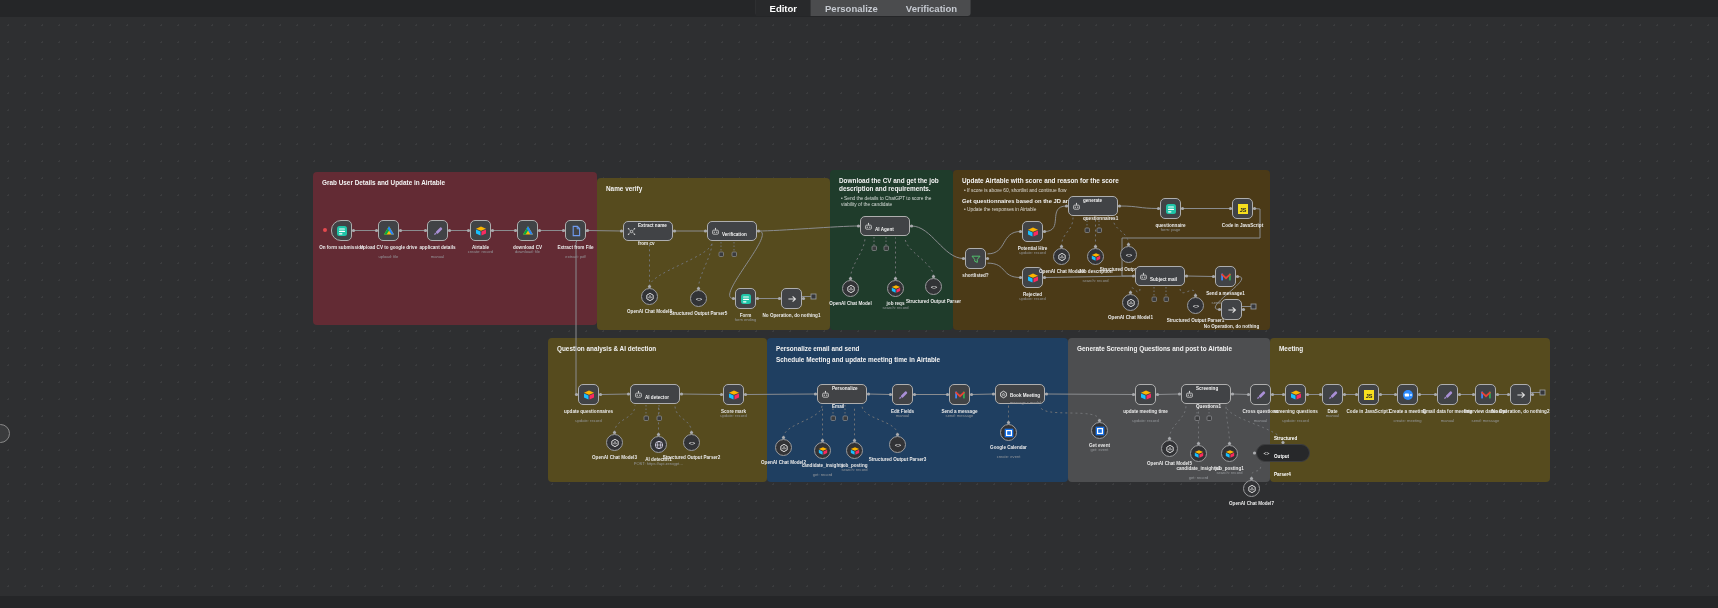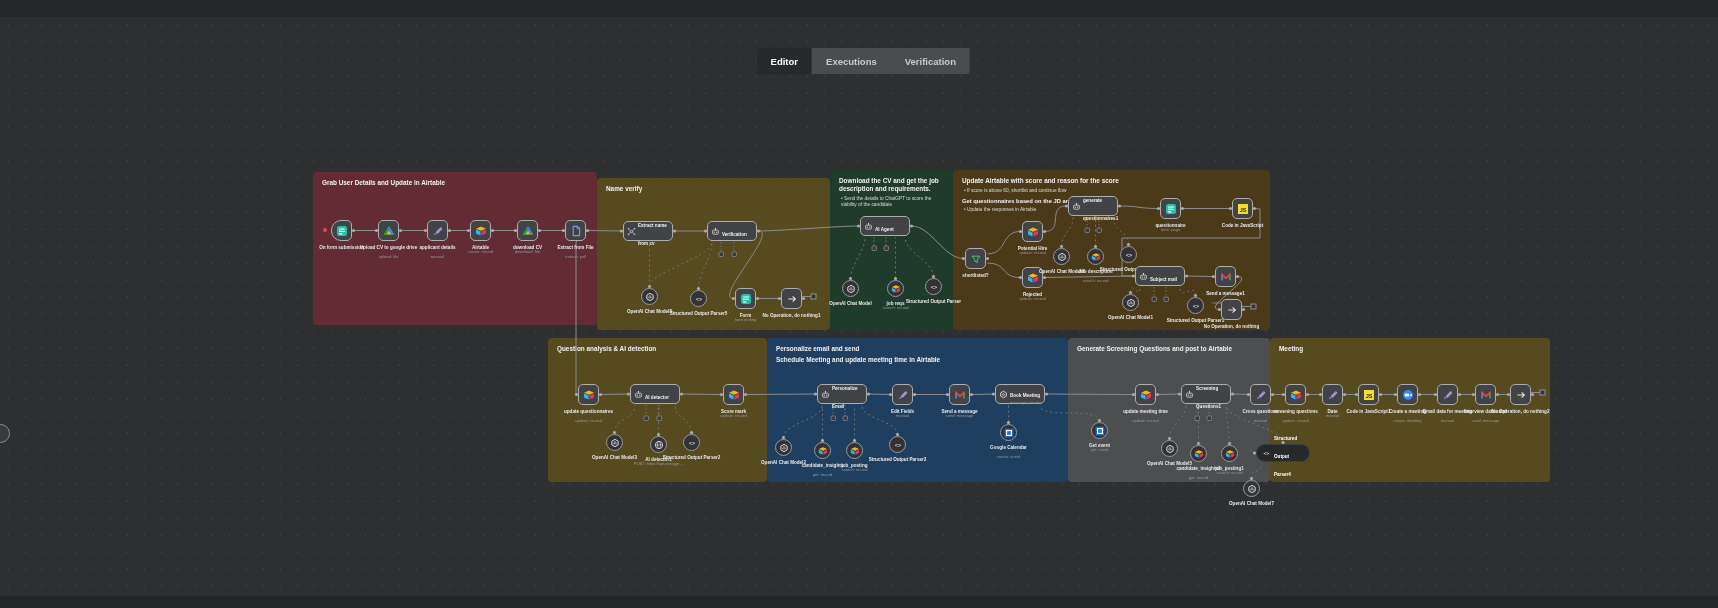--- a/index.html
+++ b/index.html
@@ -3,22 +3,22 @@
 <meta charset="utf-8">
 <style>
   html,body{margin:0;padding:0;background:#2e2f31;}
   #stage{position:relative;width:1718px;height:608px;overflow:hidden;
     font-family:"Liberation Sans",sans-serif;
     background:#2e2f31;
     background-image:radial-gradient(#3b3c3e 1px, transparent 1px);
     background-size:17px 17px;}
   #topstrip{position:absolute;left:0;top:0;width:100%;height:17px;background:#252628;z-index:5;}
   #bottomstrip{position:absolute;left:0;top:596px;width:100%;height:12px;background:#252628;z-index:5;}
-  #tabbar{position:absolute;top:0;left:50%;transform:translateX(-48%);height:26px;
-    background:#4b4c4e;display:flex;align-items:stretch;z-index:6;border-radius:0 0 3px 3px;margin-top:48px;}
+  #tabbar{position:absolute;top:0;left:50%;transform:translateX(-48%);height:16px;
+    background:#4b4c4e;display:flex;align-items:stretch;z-index:6;border-radius:0 0 3px 3px;}
   .tab{display:flex;align-items:center;padding:0 14px;font-size:9.5px;font-weight:bold;
     color:#c6cad1;cursor:pointer;white-space:nowrap;}
   .tab.active{background:#28292b;color:#ffffff;}
   .region{position:absolute;border-radius:4px;z-index:1;padding:7px 9px;box-sizing:border-box;}
   .r-title{font-size:6.4px;font-weight:bold;color:#f2f2f2;line-height:1.25;margin-bottom:3px;}
   .r-heading{font-size:5.8px;font-weight:bold;color:#f2f2f2;line-height:1.25;margin:4px 0 2px 0;}
   .r-bullet{font-size:4.8px;color:rgba(255,255,255,.78);line-height:1.3;margin:1px 0 1px 2px;}
   #wires{position:absolute;left:0;top:0;z-index:2;}
   .node{position:absolute;background:#414346;border:1px solid #aeaeae;border-radius:5px;
     z-index:3;display:flex;align-items:center;justify-content:center;box-sizing:border-box;cursor:pointer;}
@@ -38,21 +38,21 @@
   .offnode{position:absolute;width:17px;height:17px;border-radius:50%;background:#3a3b3d;
     border:1px solid #8a8a8a;z-index:3;}
 </style>
 </head>
 <body>
 
 <div id="stage">
   <div id="topstrip"></div>
   <div id="tabbar">
       <div class="tab active">Editor</div>
-      <div class="tab">Executions</div>
+      <div class="tab">Personalize</div>
       <div class="tab">Verification</div>
     </div>
   <svg id="wires" width="1718" height="608">
       <path d="M353.5,230.5 L376.5,230.5" fill="none" stroke="#8a8c8f" stroke-width="1"></path>
       <path d="M400.5,230.5 L425.5,230.5" fill="none" stroke="#8a8c8f" stroke-width="1"></path>
       <path d="M449.5,230.5 L468.5,230.5" fill="none" stroke="#8a8c8f" stroke-width="1"></path>
       <path d="M492.5,230.5 L515.5,230.5" fill="none" stroke="#8a8c8f" stroke-width="1"></path>
       <path d="M539.5,230.5 L563.5,230.5" fill="none" stroke="#8a8c8f" stroke-width="1"></path>
       <path d="M587.5,230.5 L621.5,231" fill="none" stroke="#8a8c8f" stroke-width="1"></path>
       <path d="M674.5,231 L705.5,231" fill="none" stroke="#8a8c8f" stroke-width="1"></path>

